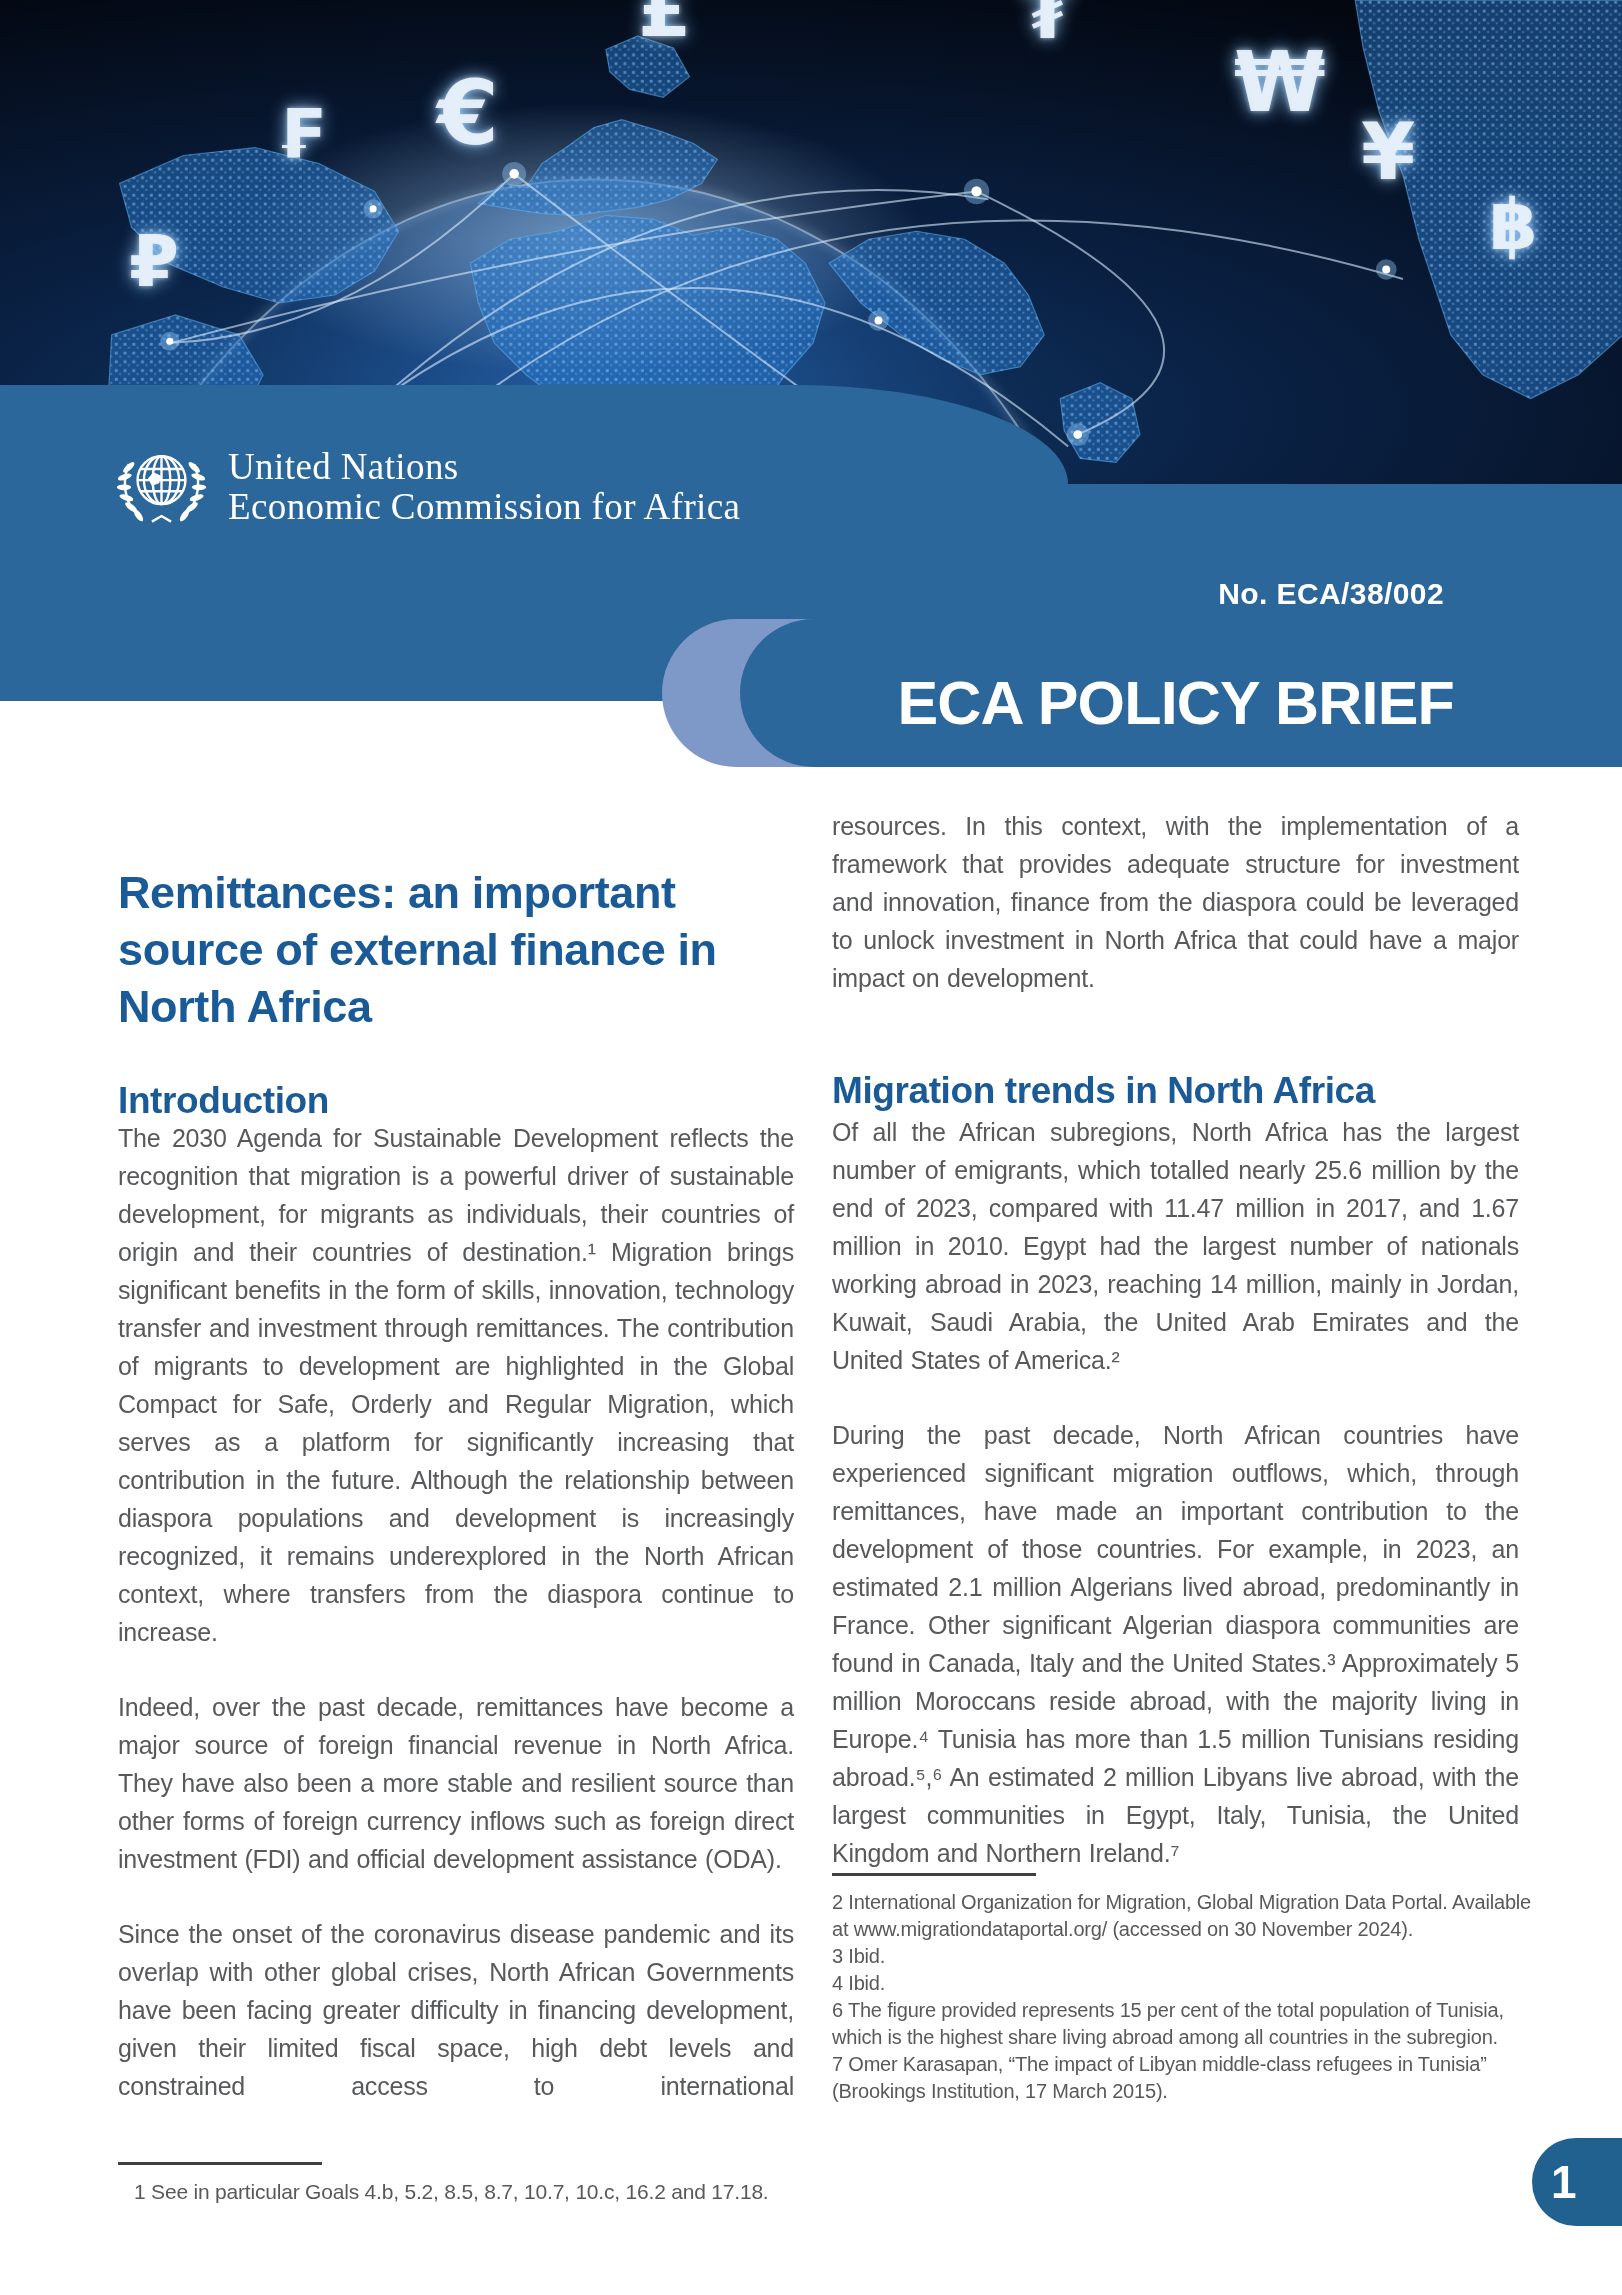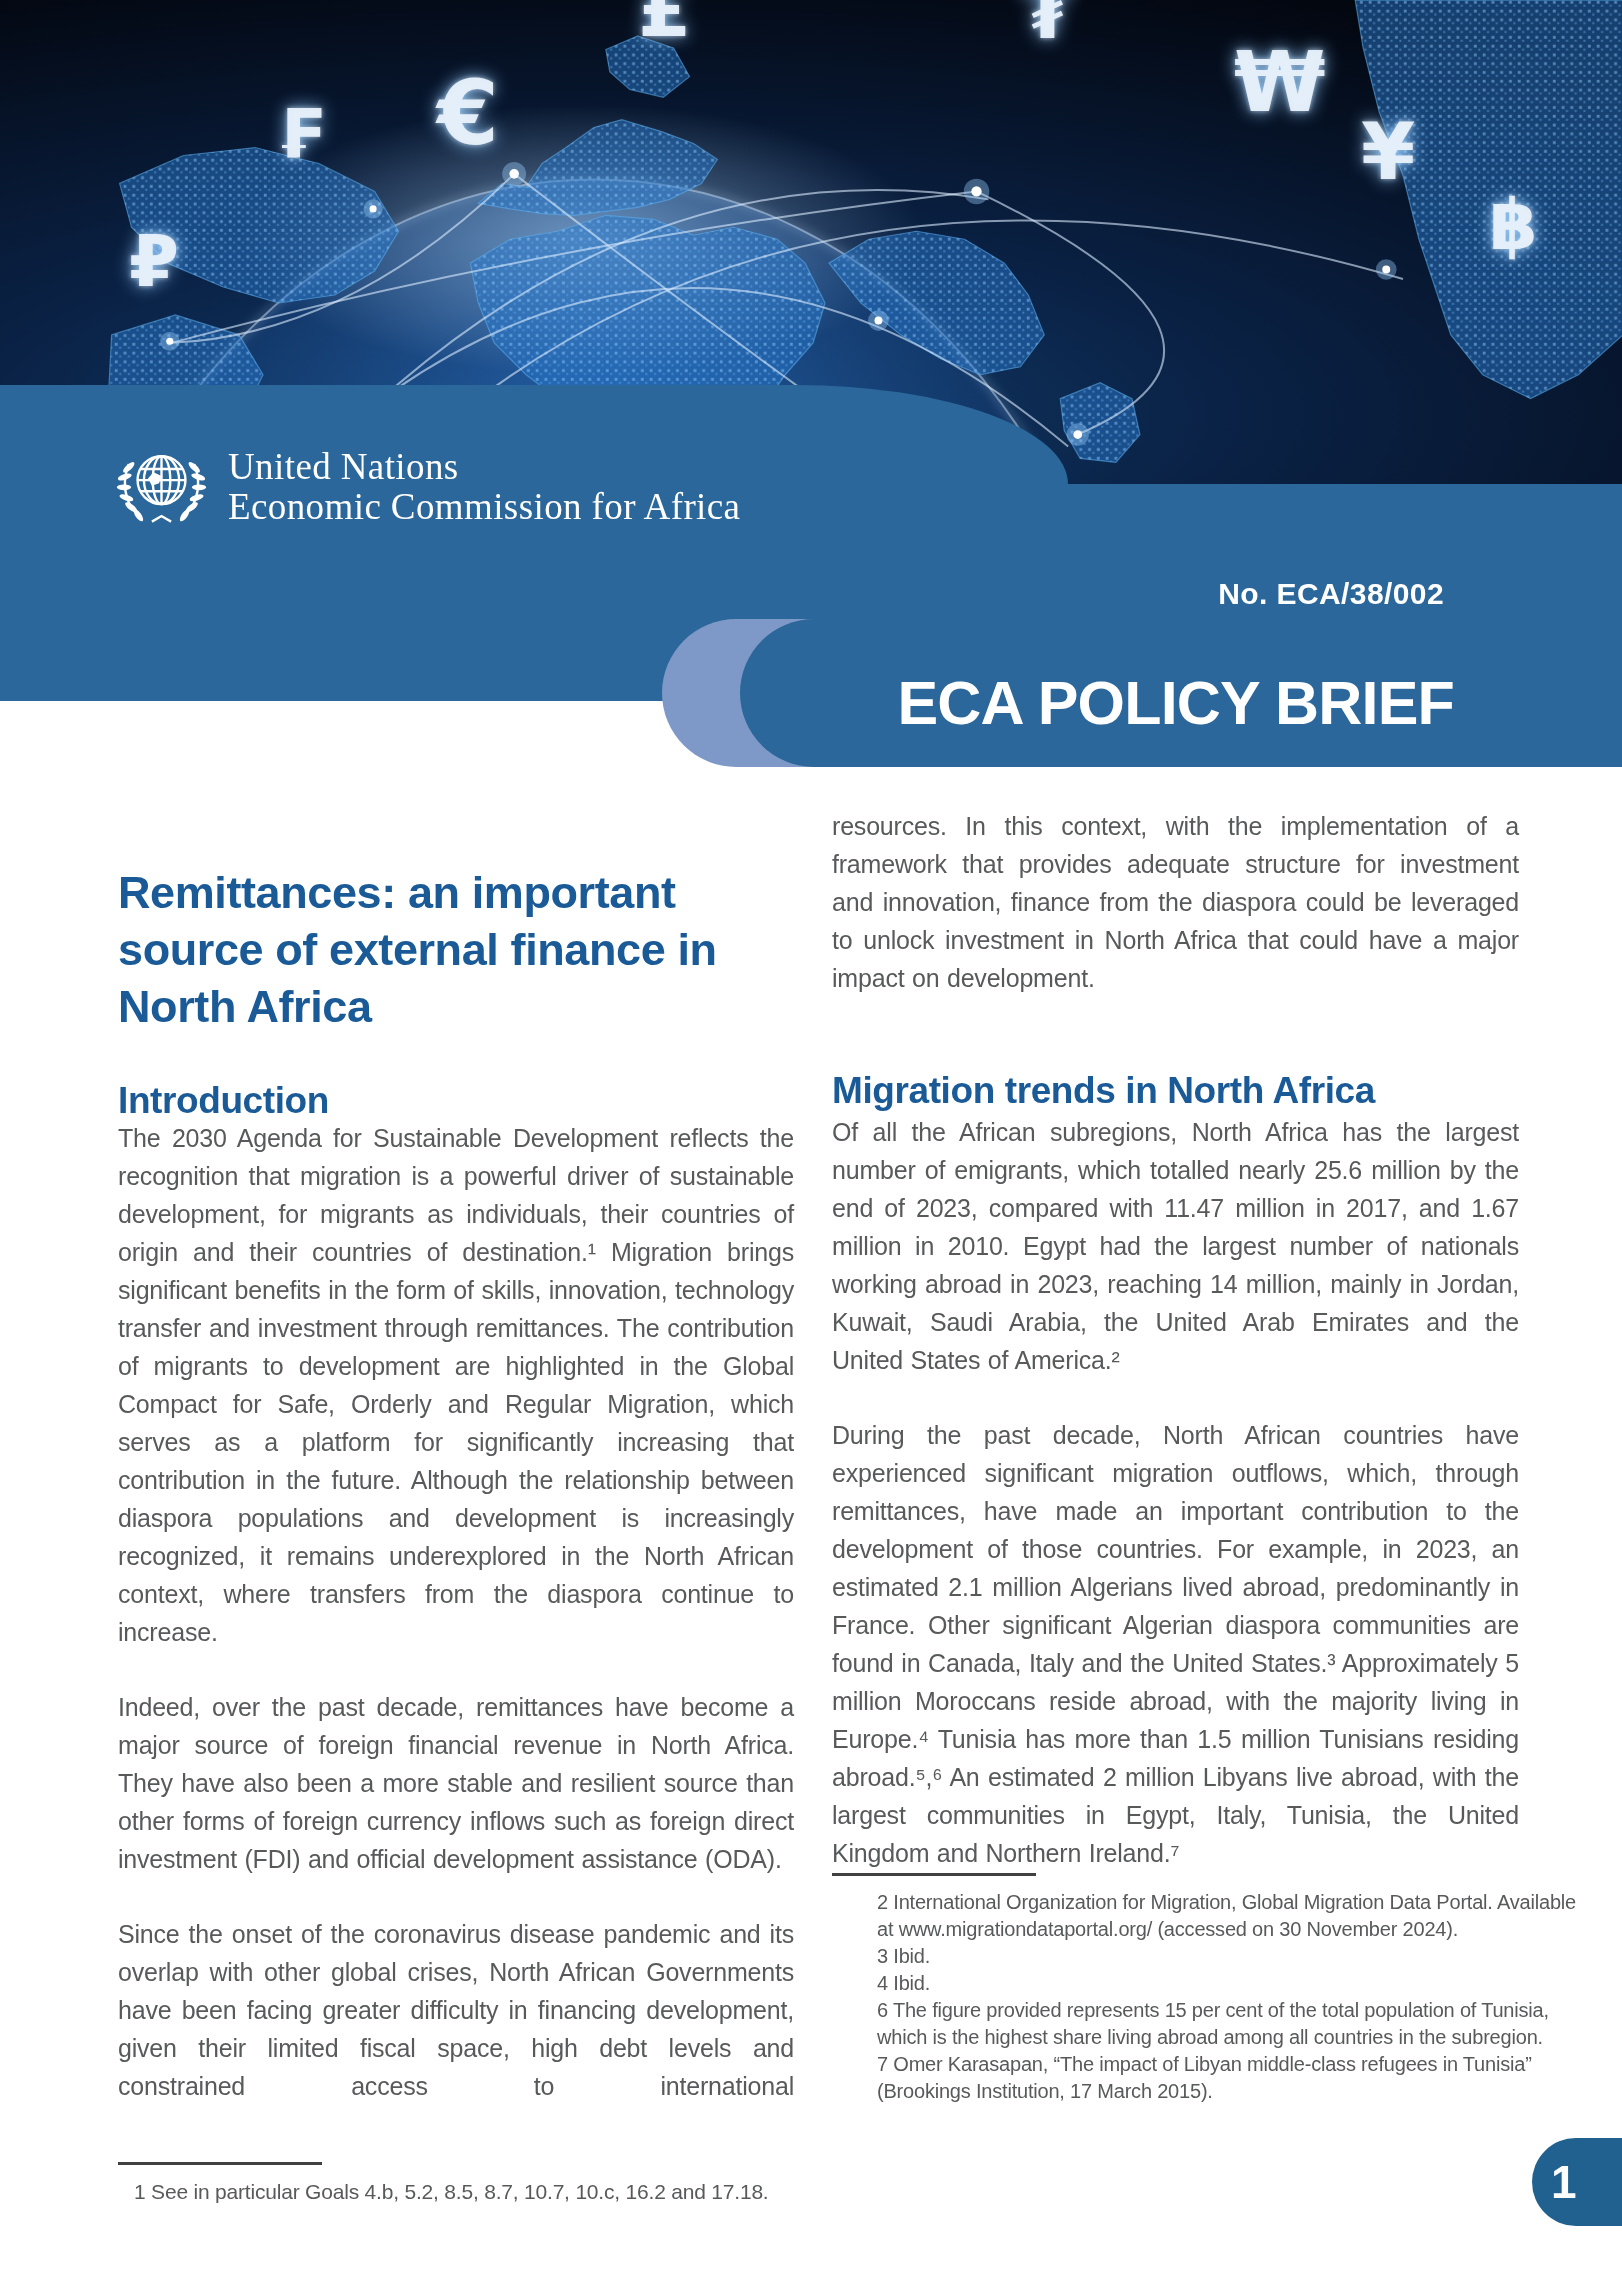--- a/index.html
+++ b/index.html
@@ -56,21 +56,21 @@
     text-align:justify;letter-spacing:-0.2px;word-spacing:0.8px;
   }
   #left-paragraphs p:last-child{text-align-last:justify;margin-bottom:0;}
   #right-paragraphs p:last-child{margin-bottom:0;}
   .fn-rule{position:absolute;width:204px;height:3.2px;background:var(--rule-gray);}
   #left-rule{left:118px;top:2162px;}
   #right-rule{left:832px;top:1873px;}
   #left-footnotes{left:134px;top:2178px;width:717px;}
   #left-footnotes p{margin:0;font-size:21px;line-height:27px;color:var(--body-gray);
     letter-spacing:-0.2px;white-space:nowrap;}
-  #right-footnotes{left:832px;top:1889px;width:717px;margin-left:45px;}
+  #right-footnotes{left:832px;top:1889px;width:717px;}
   #right-footnotes p{margin:0;font-size:20px;line-height:27px;color:var(--body-gray);letter-spacing:-0.2px;}
   .footnotes{position:absolute;}
   
   .page-badge{
     position:absolute;left:1532px;top:2138px;width:120px;height:88px;
     background:var(--badge-blue);border-radius:44px 0 0 44px;
     color:#fff;font-size:46px;font-weight:bold;display:flex;align-items:center;
     padding-left:19px;box-sizing:border-box;
   }
 </style>

